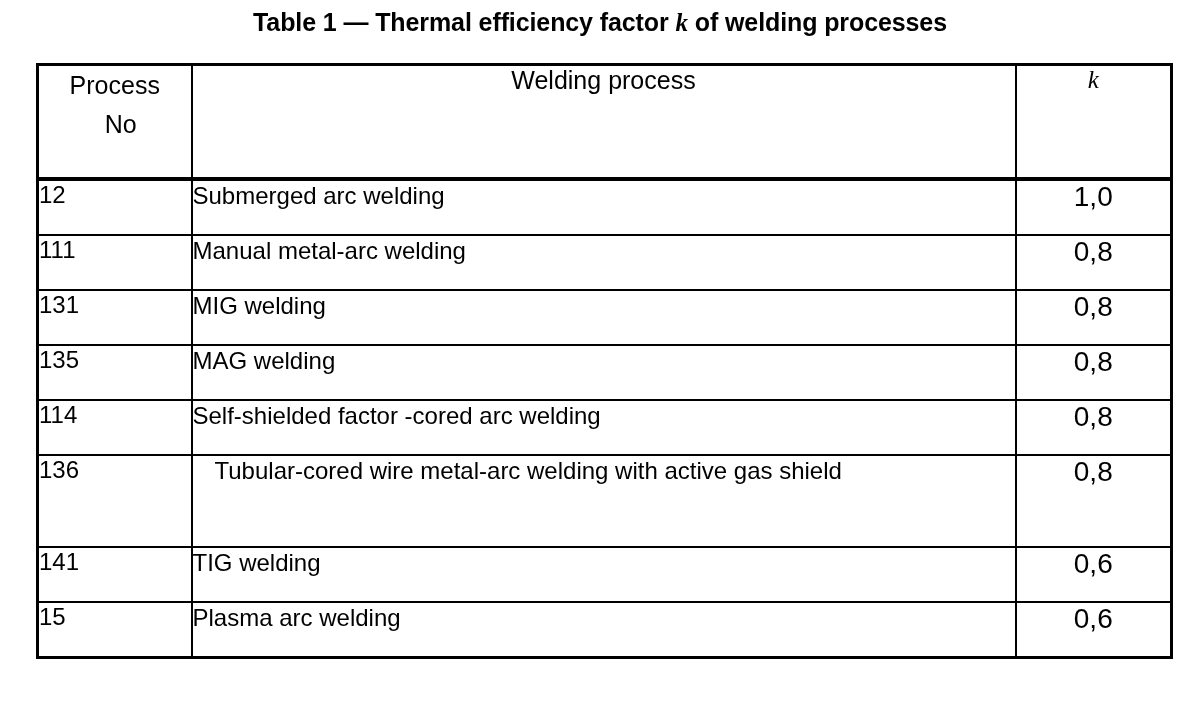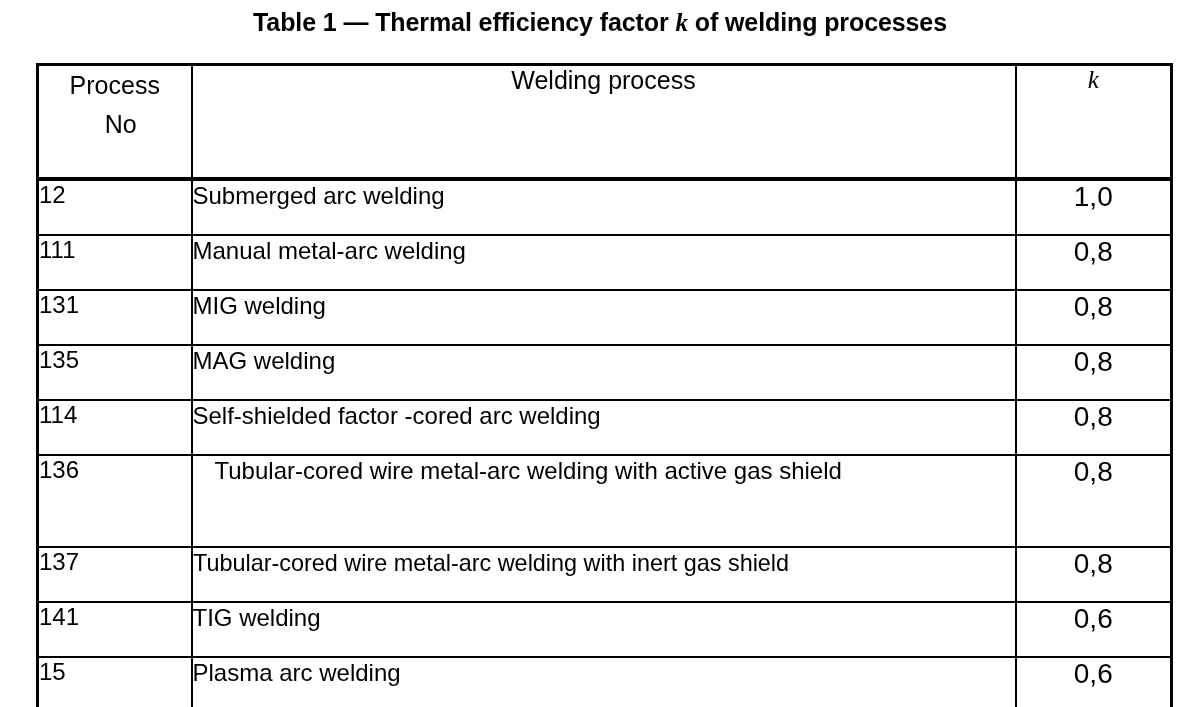--- a/index.html
+++ b/index.html
@@ -192,25 +192,20 @@
           <td class="cell-proc">Self-shielded factor -cored arc welding</td>
           <td class="cell-k">0,8</td>
         </tr>
 
         <tr class="data-row tall">
           <td class="cell-no">136</td>
           <td class="cell-proc justify">Tubular-cored wire metal-arc welding with active gas shield</td>
           <td class="cell-k">0,8</td>
         </tr>
 
-        <tr class="data-row">
-          <td class="cell-no">137</td>
-          <td class="cell-proc condensed"><span>Tubular-cored wire metal-arc welding with inert gas shield</span></td>
-          <td class="cell-k">0,8</td>
-        </tr>
 
         <tr class="data-row">
           <td class="cell-no">141</td>
           <td class="cell-proc">TIG welding</td>
           <td class="cell-k">0,6</td>
         </tr>
 
         <tr class="data-row">
           <td class="cell-no">15</td>
           <td class="cell-proc">Plasma arc welding</td>

